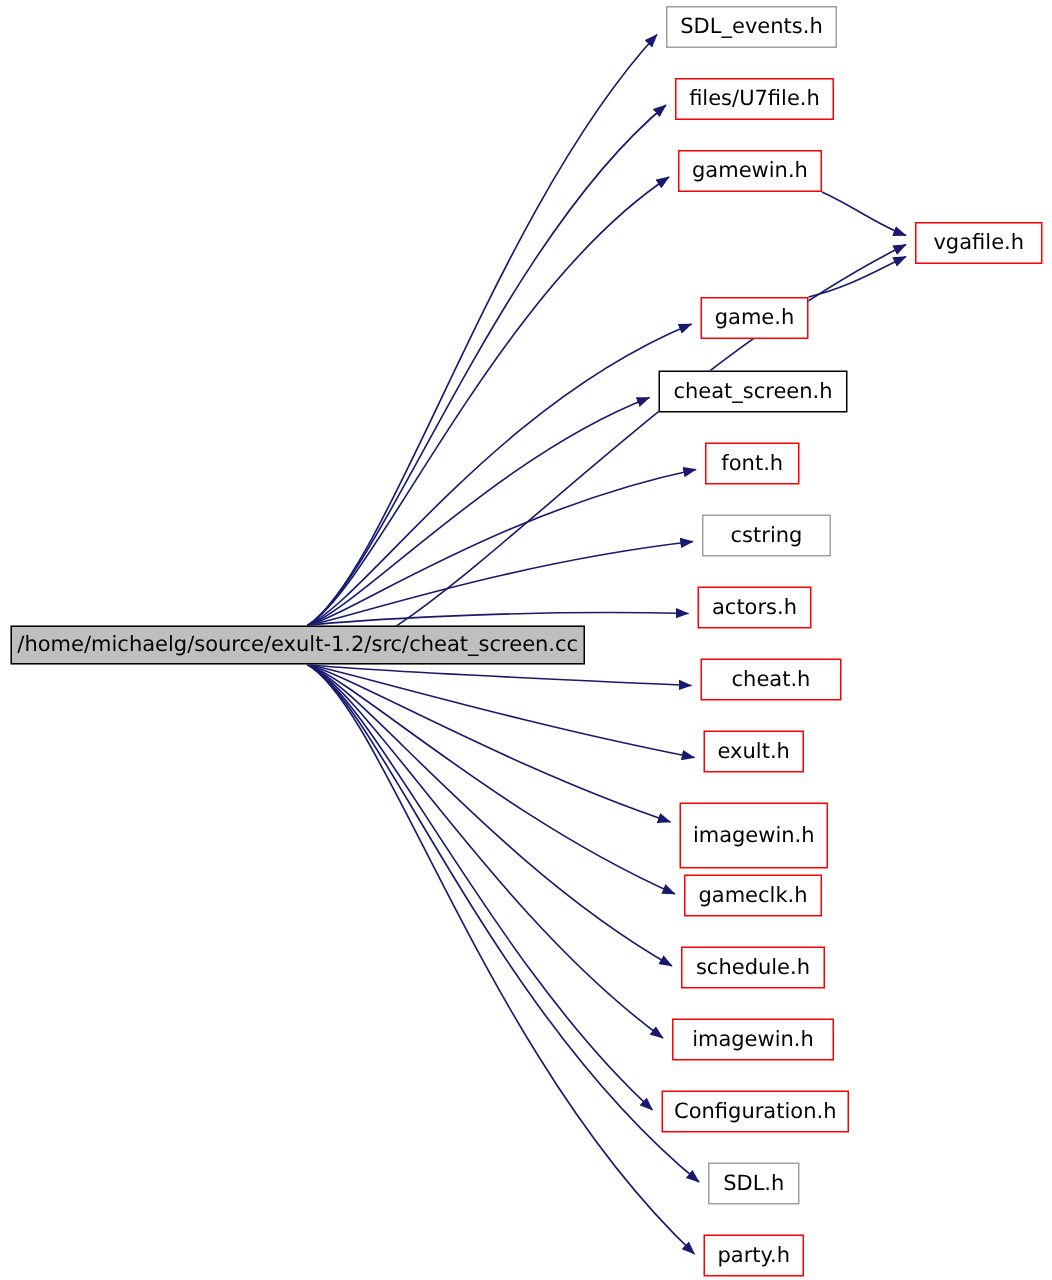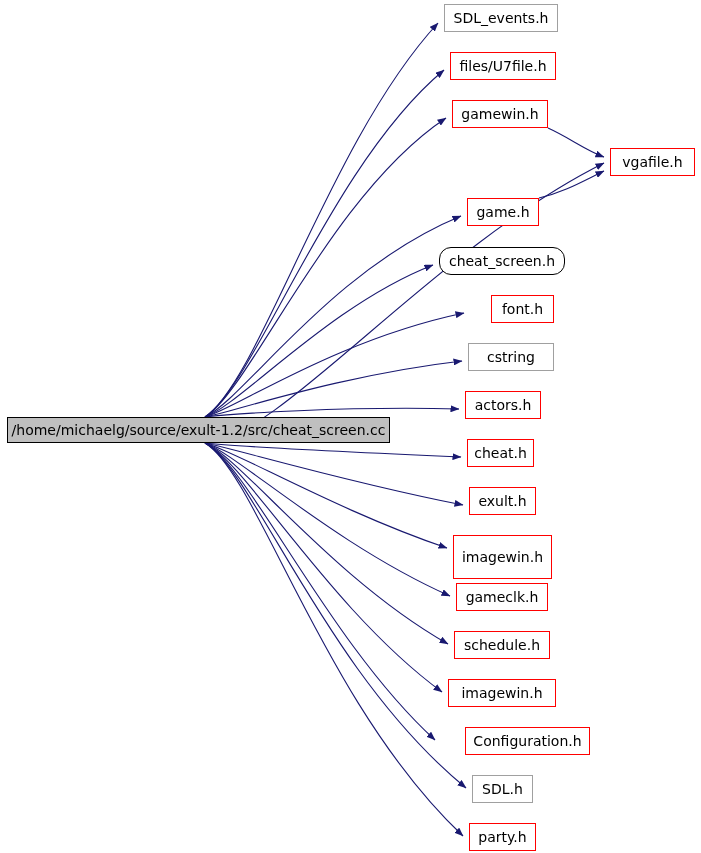--- a/index.html
+++ b/index.html
@@ -98,51 +98,51 @@
       </div>
       <div class="node red" style="left: 452px; top: 100px; width: 96px; height: 28px;">
         <span class="node-label">gamewin.h</span>
       </div>
       <div class="node red" style="left: 610px; top: 148px; width: 85px; height: 28px;">
         <span class="node-label">vgafile.h</span>
       </div>
       <div class="node red" style="left: 467px; top: 198px; width: 72px; height: 28px; text-align: center;">
         <span class="node-label">game.h</span>
       </div>
-      <div class="node black" style="left: 439px; top: 247px; width: 126px; height: 28px; border-radius: 12px;">
+      <div class="node black" style="left: 439px; top: 247px; width: 126px; height: 28px;">
         <span class="node-label">cheat_screen.h</span>
       </div>
-      <div class="node red" style="left: 491px; top: 295px; width: 63px; height: 28px;">
+      <div class="node red" style="left: 470px; top: 295px; width: 63px; height: 28px;">
         <span class="node-label">font.h</span>
       </div>
       <div class="node gray" style="left: 468px; top: 343px; width: 86px; height: 28px;">
         <span class="node-label">cstring</span>
       </div>
       <div class="node red" style="left: 465px; top: 391px; width: 76px; height: 28px;">
         <span class="node-label">actors.h</span>
       </div>
-      <div class="node red" style="left: 467px; top: 439px; width: 67px; height: 28px;">
+      <div class="node red" style="left: 467px; top: 439px; width: 94px; height: 28px;">
         <span class="node-label">cheat.h</span>
       </div>
       <div class="node red" style="left: 469px; top: 487px; width: 67px; height: 28px;">
         <span class="node-label">exult.h</span>
       </div>
       <div class="node red" style="left: 453px; top: 535px; width: 99px; height: 44px;">
         <span class="node-label">imagewin.h</span>
       </div>
       <div class="node red" style="left: 456px; top: 583px; width: 92px; height: 28px;">
         <span class="node-label">gameclk.h</span>
       </div>
       <div class="node red" style="left: 454px; top: 631px; width: 96px; height: 28px;">
         <span class="node-label">schedule.h</span>
       </div>
       <div class="node red" style="left: 448px; top: 679px; width: 108px; height: 28px;">
         <span class="node-label">imagewin.h</span>
       </div>
-      <div class="node red" style="left: 441px; top: 727px; width: 125px; height: 28px; margin-left: 24px;">
+      <div class="node red" style="left: 441px; top: 727px; width: 125px; height: 28px;">
         <span class="node-label">Configuration.h</span>
       </div>
       <div class="node gray" style="left: 472px; top: 775px; width: 61px; height: 28px;">
         <span class="node-label">SDL.h</span>
       </div>
       <div class="node red" style="left: 469px; top: 823px; width: 67px; height: 28px;">
         <span class="node-label">party.h</span>
       </div>
     </div>
 

